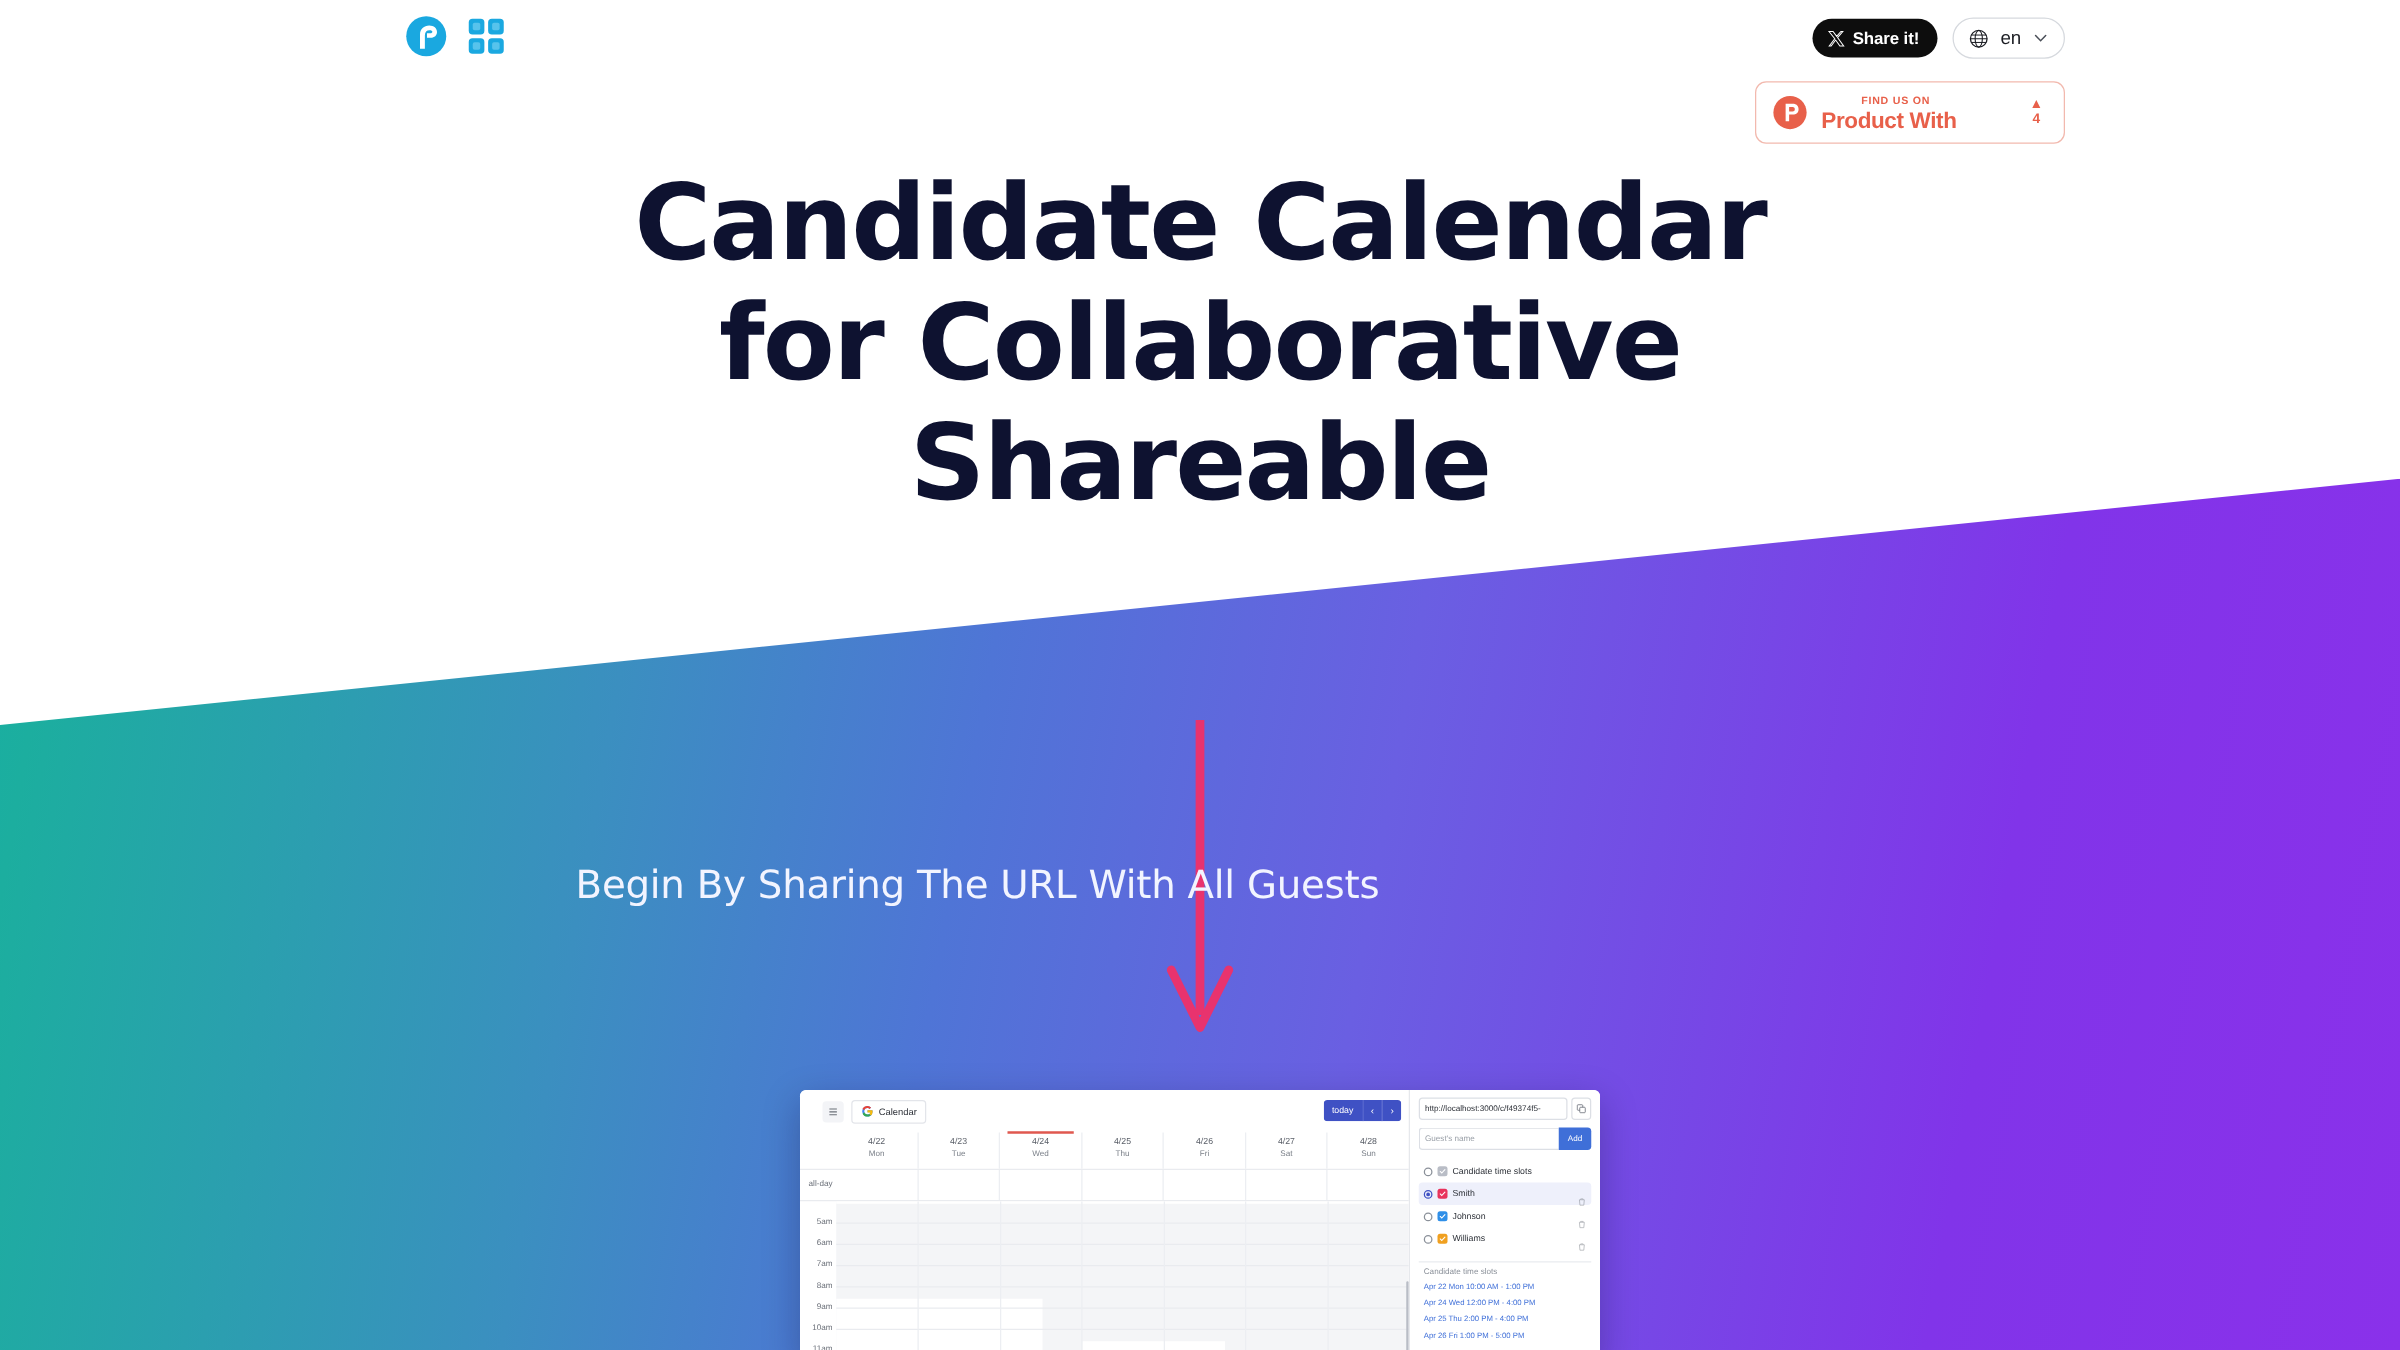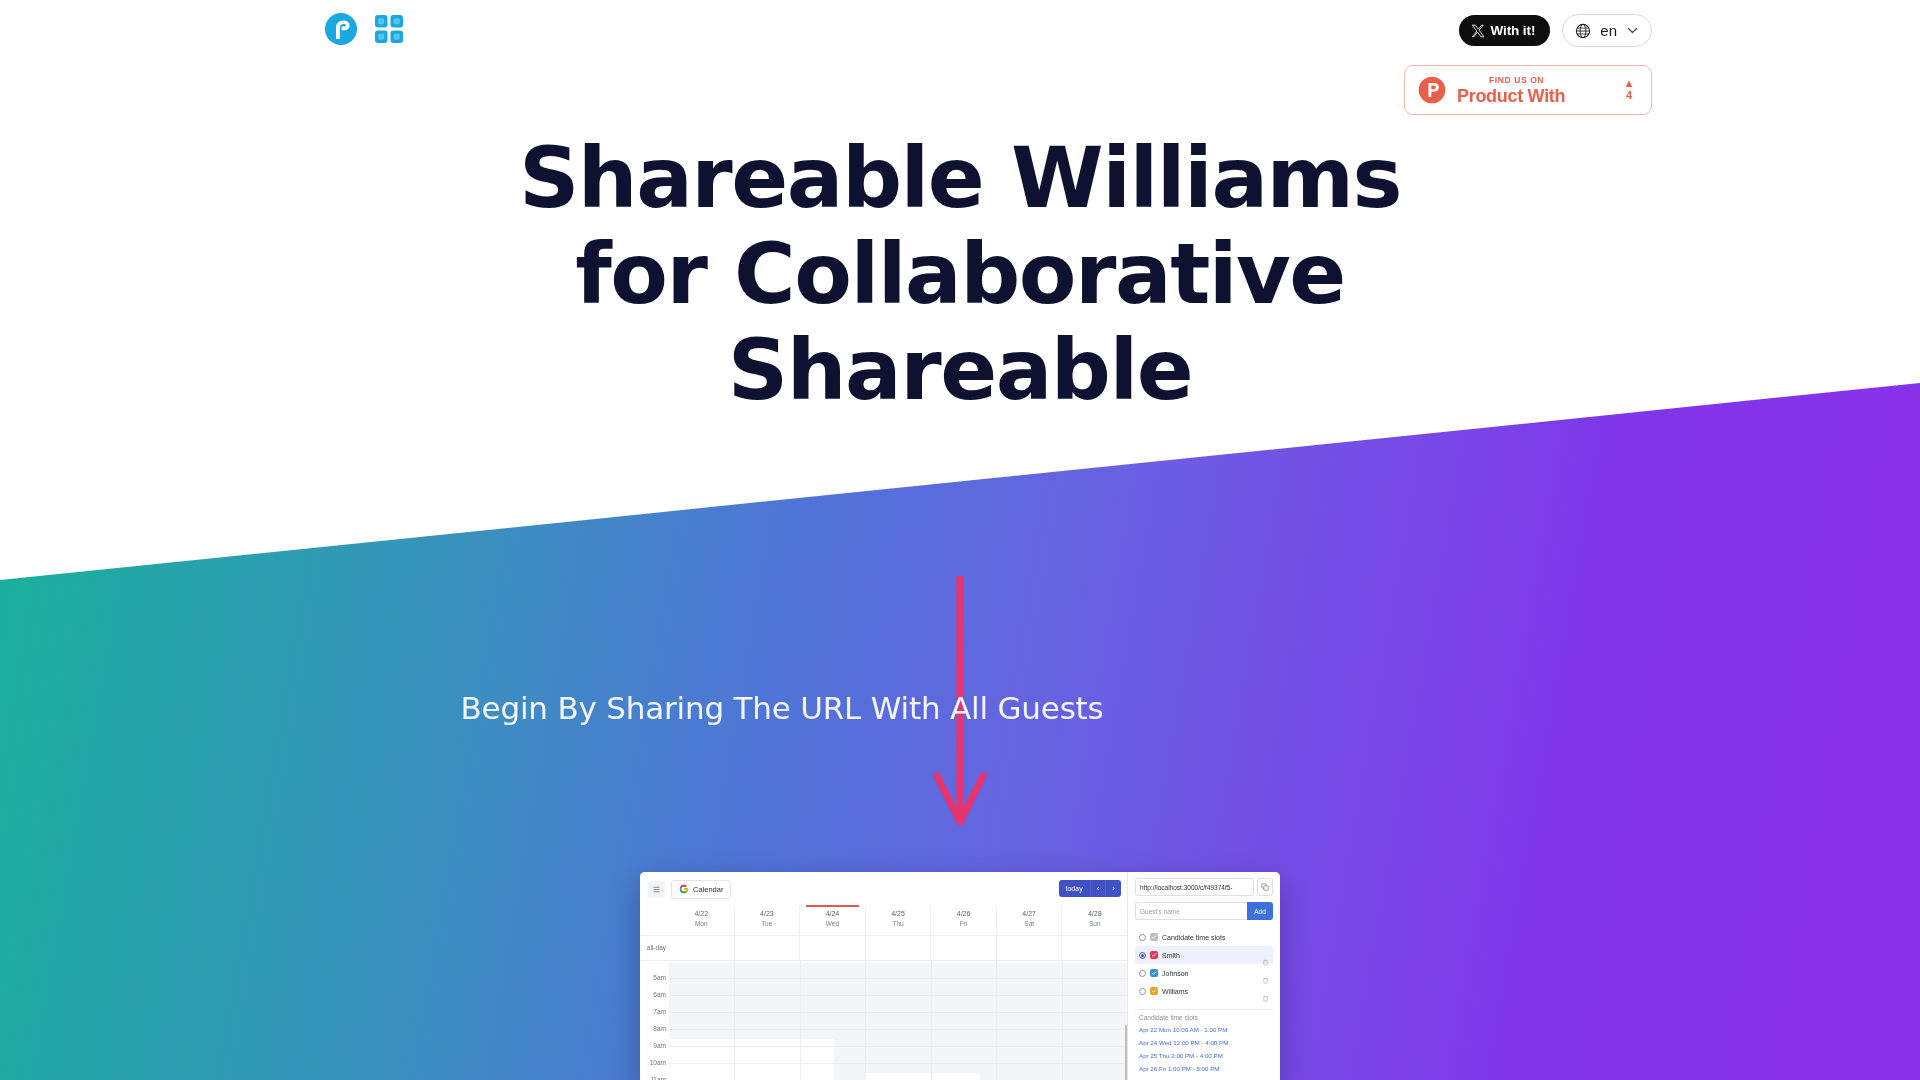--- a/index.html
+++ b/index.html
@@ -86,21 +86,21 @@
 
   
   .app-shot{
     position:absolute;left:640px;top:872px;width:640px;height:215px;
     background:#fff;border-radius:5px;overflow:hidden;
     box-shadow:0 10px 30px rgba(10,10,40,.28);z-index:25;
     font-family:"Liberation Sans",sans-serif;
     display:flex;
   }
   .cal-main{width:488px;height:100%;position:relative;background:#fff;border-right:1px solid #e6e8ec;}
-  .cal-topbar{height:34px;display:flex;align-items:center;padding:0 8px;gap:6px;position:relative;}
+  .cal-topbar{height:34px;display:flex;align-items:center;padding:0 18px;gap:6px;position:relative;}
   .icon-sq{width:17px;height:17px;border-radius:3px;background:#f3f4f7;display:flex;align-items:center;justify-content:center;}
   .icon-sq svg{width:9px;height:9px;}
   .gcal-chip{
     height:19px;border:1px solid #e3e5ea;border-radius:3px;background:#fff;
     display:flex;align-items:center;gap:4px;padding:0 7px;
   }
   .gcal-chip span{font-size:7.5px;color:#2b2f36;font-weight:500;}
   .gcal-logo{width:10px;height:10px;}
   .nav-group{
     position:absolute;right:6px;top:8px;height:17px;display:flex;border-radius:3px;overflow:hidden;
@@ -198,21 +198,21 @@
         <rect x="4.2" y="19.7" width="6" height="6" rx="1.4" fill="#57c3ec"></rect>
         <rect x="19.7" y="19.7" width="6" height="6" rx="1.4" fill="#57c3ec"></rect>
       </svg>
     </div>
 
     <div class="top-right">
       <button class="share-btn">
         <svg class="x-glyph" viewBox="0 0 24 24">
           <path d="M2 2 L10 12 L2.4 22 H5 L11.2 13.8 L17 22 H22.2 L13.8 10.4 L21 2 H18.4 L12.6 8.8 L7.6 2 Z" fill="none" stroke="#ffffff" stroke-width="1.4"></path>
         </svg>
-        <span>With it!</span>
+        <span>Share it!</span>
       </button>
 
       <button class="lang-btn">
         <svg class="globe" viewBox="0 0 20 20">
           <circle cx="10" cy="10" r="8.3" fill="none" stroke="#1b1d23" stroke-width="1.3"></circle>
           <ellipse cx="10" cy="10" rx="3.6" ry="8.3" fill="none" stroke="#1b1d23" stroke-width="1.1"></ellipse>
           <line x1="1.7" y1="10" x2="18.3" y2="10" stroke="#1b1d23" stroke-width="1.1"></line>
           <line x1="2.7" y1="6.3" x2="17.3" y2="6.3" stroke="#1b1d23" stroke-width="1"></line>
           <line x1="2.7" y1="13.7" x2="17.3" y2="13.7" stroke="#1b1d23" stroke-width="1"></line>
         </svg>
@@ -234,21 +234,21 @@
       </div>
       <div class="ph-votes">
         <div class="ph-tri">▲</div>
         <div class="ph-count">4</div>
       </div>
     </div>
   </div>
 
   <div class="hero">
     <h1>
-      <span>Shareable Williams</span><br>
+      <span>Candidate Calendar</span><br>
       <span>for Collaborative</span><br>
       <span>Shareable</span>
     </h1>
   </div>
 
   <svg class="arrow" viewBox="0 0 58 262">
     <line x1="29" y1="4" x2="29" y2="240" stroke="#e8336e" stroke-width="7" stroke-linecap="butt"></line>
     <path d="M6 204 L29 250 L52 204" fill="none" stroke="#e8336e" stroke-width="7" stroke-linecap="round" stroke-linejoin="round"></path>
   </svg>
 

